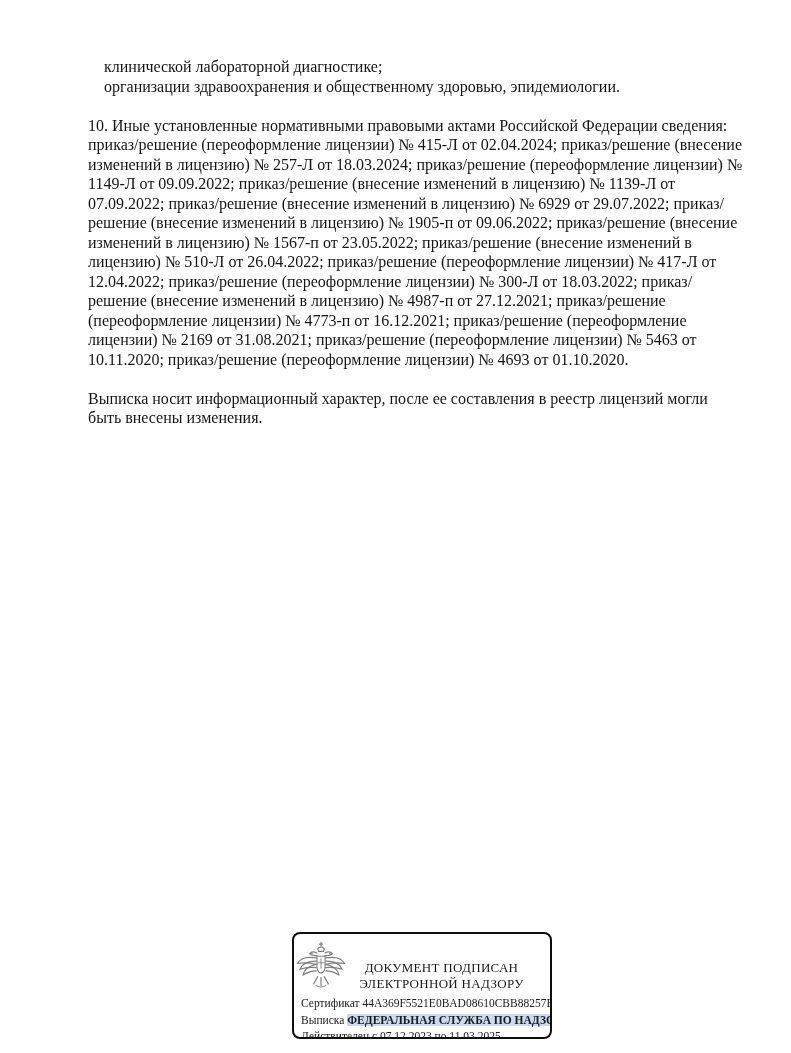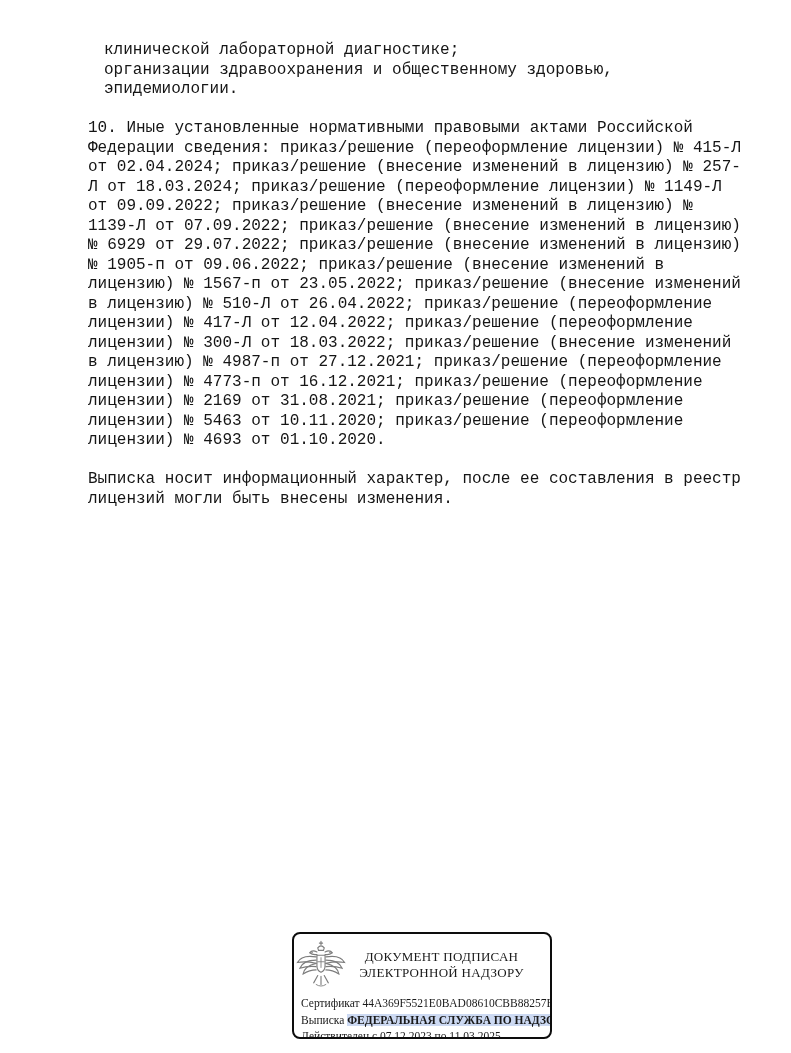--- a/index.html
+++ b/index.html
@@ -12,26 +12,25 @@
     width: 791px;
     height: 1053px;
     background: #ffffff;
     font-family: "Liberation Serif", "DejaVu Serif", serif;
     color: #151515;
     overflow: hidden;
   }
   .doc-body {
     position: absolute;
     left: 88px;
-    top: 41px;
+    top: 57px;
     width: 656px;
     font-size: 16px;
     line-height: 19.5px;
     text-align: left;
-    font-family: Liberation Mono, monospace;
   }
   .doc-body p {
     margin: 0 0 19.5px 0;
   }
   .list-line {
     padding-left: 16px;
     margin: 0;
   }
   .list-block {
     margin: 0 0 19.5px 0;
@@ -44,21 +43,21 @@
     width: 256px;
     height: 103px;
     border: 2px solid #0d0d0d;
     border-radius: 8px;
     background: #ffffff;
     overflow: hidden;
     box-sizing: content-box;
   }
   .stamp-top {
     display: flex;
-    align-items: center;
+    align-items: flex-end;
     padding: 4px 6px 0 1px;
     height: 54px;
   }
   .stamp-emblem {
     width: 52px;
     height: 52px;
     flex: 0 0 52px;
   }
   .stamp-title {
     flex: 1 1 auto;

